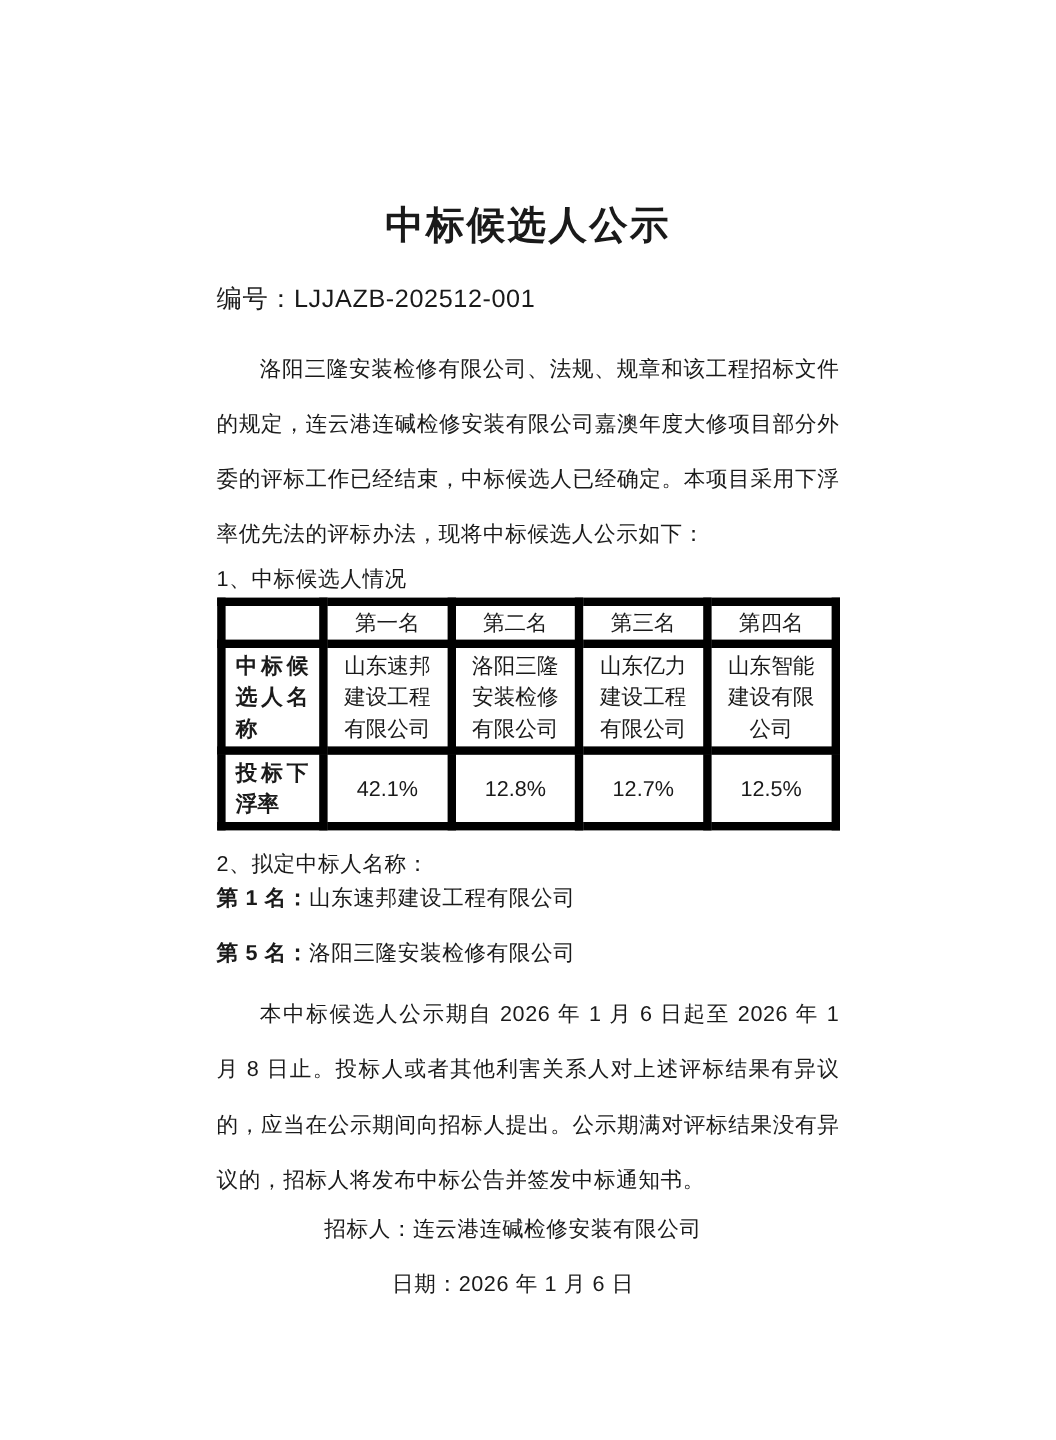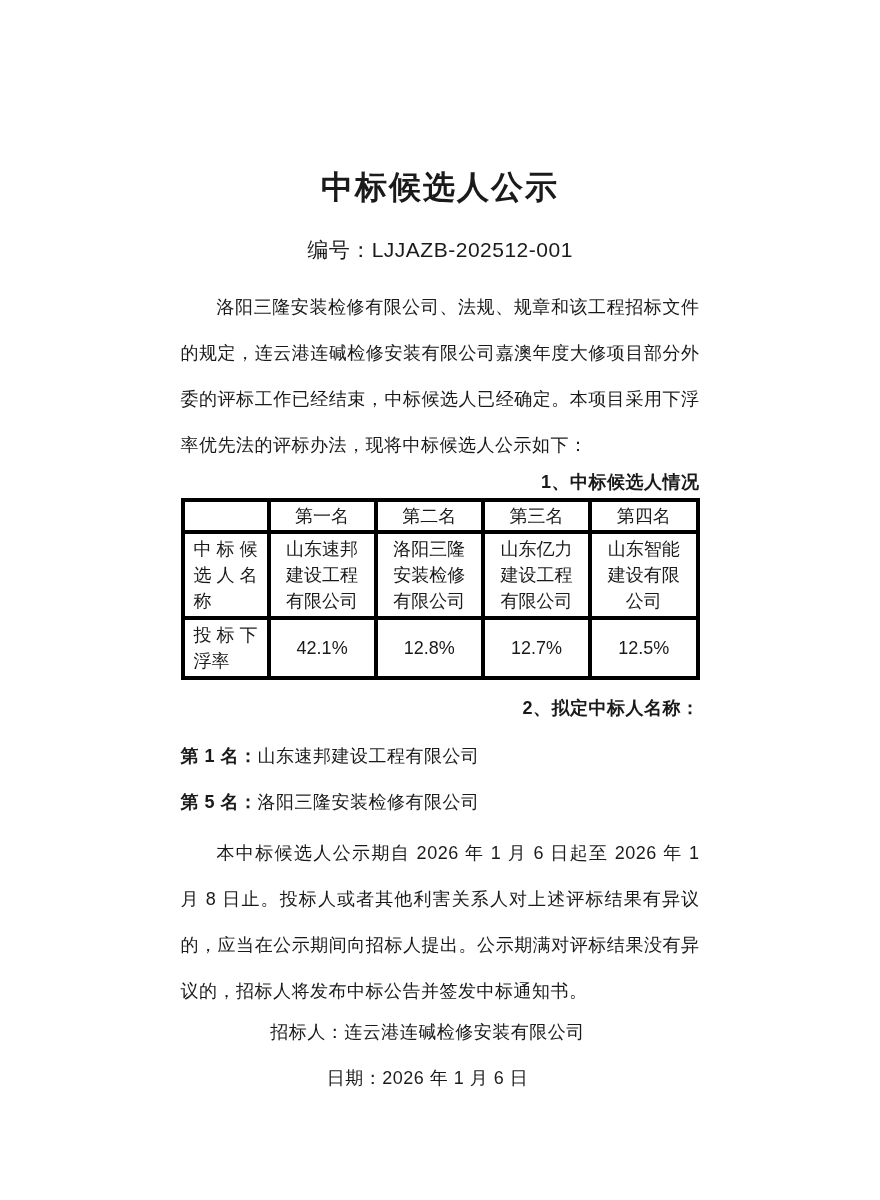--- a/index.html
+++ b/index.html
@@ -20,76 +20,76 @@
   .doc-title {
     font-size: 32px;
     font-weight: bold;
     text-align: center;
     line-height: 38px;
     letter-spacing: 2px;
   }
   .doc-number {
     font-size: 21px;
     font-weight: 500;
-    text-align: center;
+    text-align: left;
     margin-top: 30px;
     line-height: 28px;
     letter-spacing: 0.5px;
   }
   .para {
     margin-top: 20px;
     font-size: 18px;
     line-height: 46px;
     text-align: justify;
     text-indent: 2em;
     letter-spacing: 0.5px;
   }
   .section-heading {
     margin-top: 0;
     font-size: 18px;
-    font-weight: bold;
+    font-weight: normal;
     line-height: 28px;
     letter-spacing: 0.5px;
-    text-align: right;
   }
   .section-heading.second { margin-top: 14px; }
   table.candidates {
     width: 100%;
     margin-top: 2px;
     border-collapse: collapse;
     table-layout: fixed;
     font-size: 18px;
   }
   table.candidates col.c-label { width: 16.7%; }
   table.candidates col.c-rank  { width: 20.825%; }
   table.candidates th, table.candidates td {
-    border: 4px solid #000000;
+    border: 7px solid #000000;
     vertical-align: middle;
     line-height: 26px;
     padding: 2px 9px;
   }
   table.candidates th {
     font-weight: normal;
     text-align: center;
     height: 32px;
     line-height: 24px;
   }
   td.row-label {
     text-align: justify;
     text-align-last: left;
     padding: 3px 15px;
+    font-weight: bold;
   }
   td.cell-center { text-align: center; }
   td.rate-cell { height: 50px; }
   .rank-line {
     font-size: 18px;
     line-height: 28px;
     letter-spacing: 0.5px;
   }
-  .rank-line.first  { margin-top: 20px; }
+  .rank-line.first  { margin-top: 0; }
   .rank-line.second { margin-top: 18px; }
   .rank-line .rank-label { font-weight: bold; }
   .closing { margin-top: 14px; }
   .signoff {
     text-align: center;
     padding-right: 25px;
     font-size: 18px;
     letter-spacing: 0.5px;
   }
   .signoff-bidder { margin-top: 4px; line-height: 28px; }

